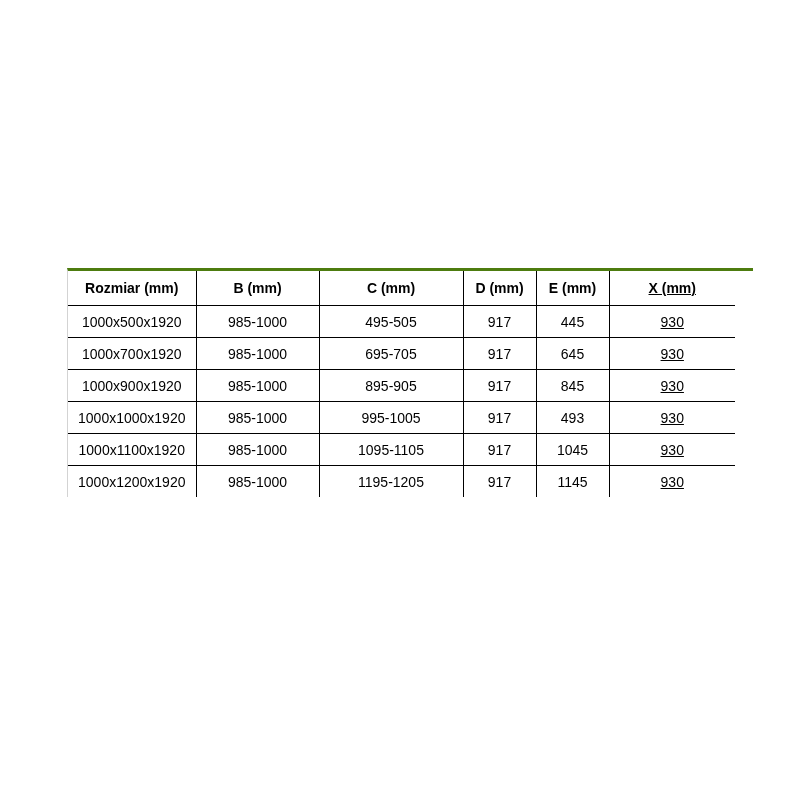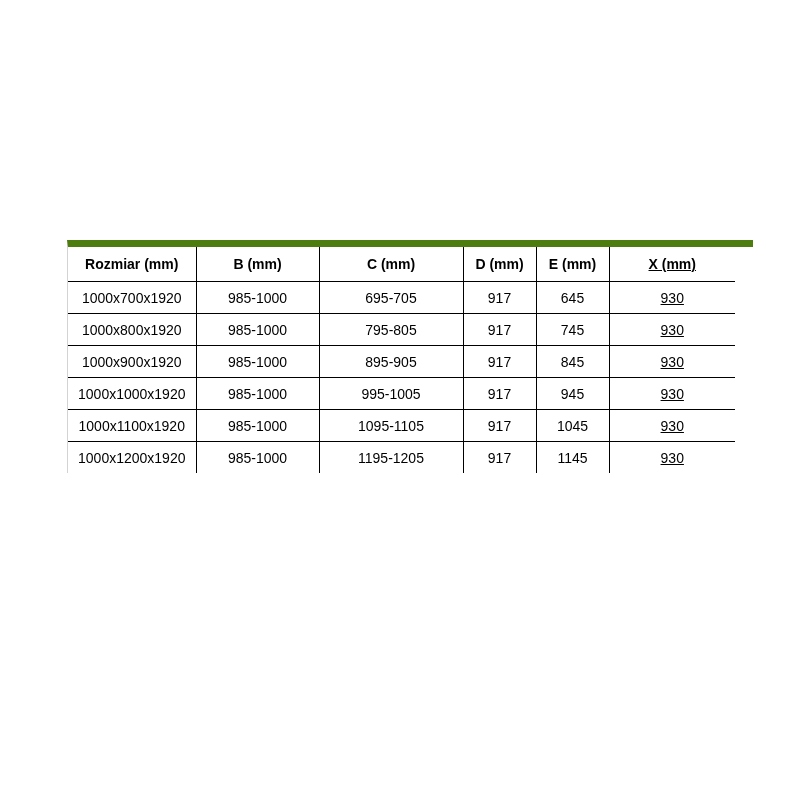--- a/index.html
+++ b/index.html
@@ -14,23 +14,23 @@
   .page {
     position: relative;
     width: 800px;
     height: 800px;
     background: #ffffff;
     overflow: hidden;
   }
   .table-wrap {
     position: absolute;
     left: 67px;
-    top: 240px;
+    top: 268px;
     display: inline-block;
-    border-top: 7px solid #4d7c0f;   
+    border-top: 3px solid #4d7c0f;   
     border-left: 1px solid #d3d3d3;  
     padding-right: 18px;             
   }
   table.spec {
     border-collapse: collapse;
     table-layout: fixed;
     font-size: 14px;
   }
   table.spec th,
   table.spec td {
@@ -80,49 +80,49 @@
           <th>Rozmiar (mm)</th>
           <th>B (mm)</th>
           <th>C (mm)</th>
           <th>D (mm)</th>
           <th>E (mm)</th>
           <th>X (mm)</th>
         </tr>
       </thead>
       <tbody>
         <tr>
+          <td>1000x500x1920</td>
+          <td>985-1000</td>
+          <td>495-505</td>
+          <td>917</td>
+          <td>445</td>
+          <td>930</td>
+        </tr>
+        <tr>
           <td>1000x700x1920</td>
           <td>985-1000</td>
           <td>695-705</td>
           <td>917</td>
           <td>645</td>
-          <td>930</td>
-        </tr>
-        <tr>
-          <td>1000x800x1920</td>
-          <td>985-1000</td>
-          <td>795-805</td>
-          <td>917</td>
-          <td>745</td>
           <td>930</td>
         </tr>
         <tr>
           <td>1000x900x1920</td>
           <td>985-1000</td>
           <td>895-905</td>
           <td>917</td>
           <td>845</td>
           <td>930</td>
         </tr>
         <tr>
           <td>1000x1000x1920</td>
           <td>985-1000</td>
           <td>995-1005</td>
           <td>917</td>
-          <td>945</td>
+          <td>493</td>
           <td>930</td>
         </tr>
         <tr>
           <td>1000x1100x1920</td>
           <td>985-1000</td>
           <td>1095-1105</td>
           <td>917</td>
           <td>1045</td>
           <td>930</td>
         </tr>

